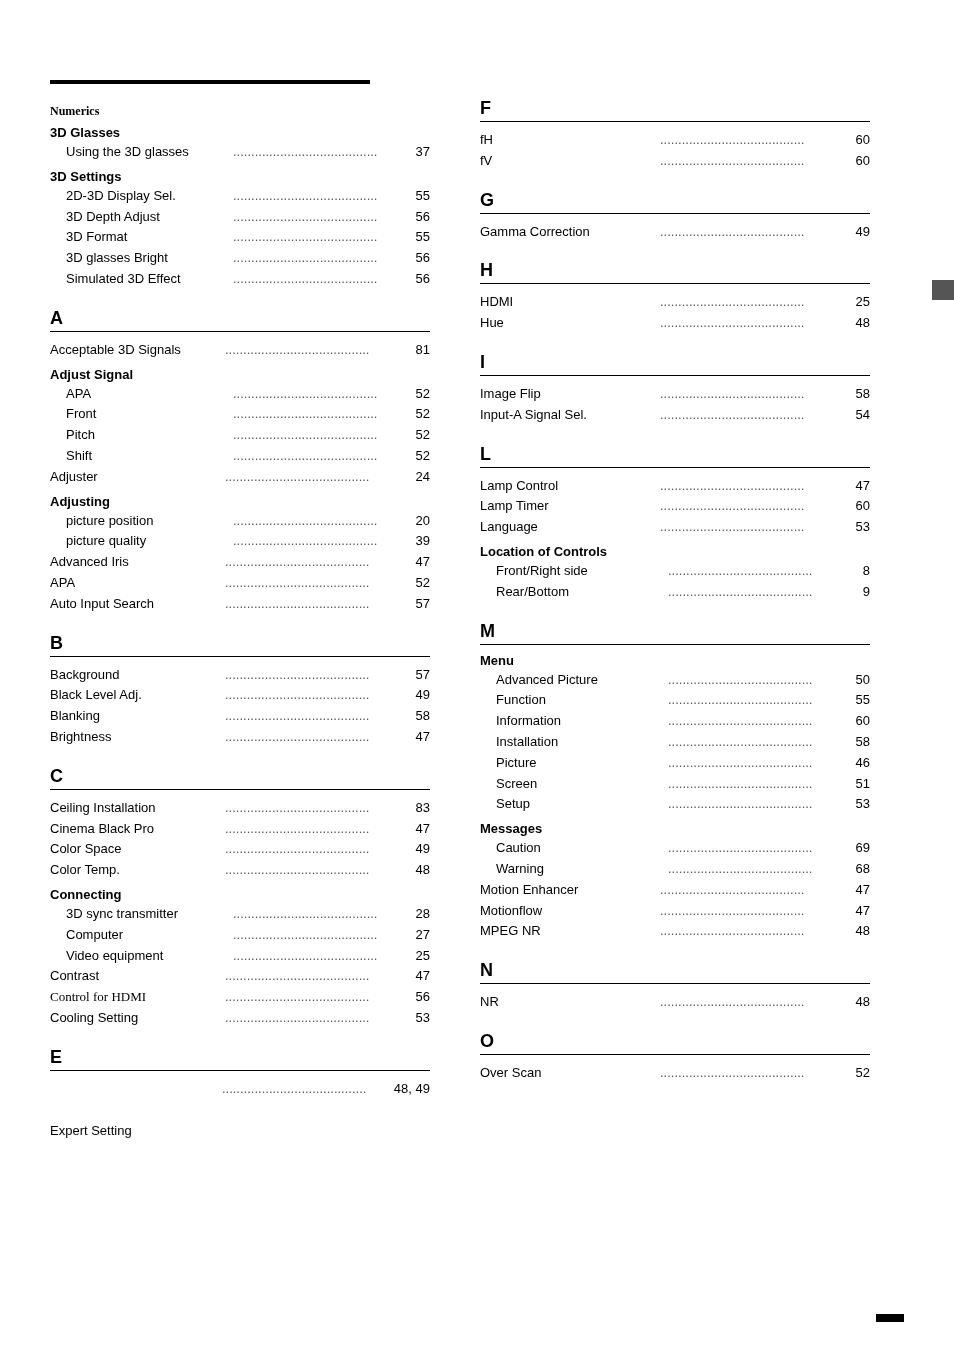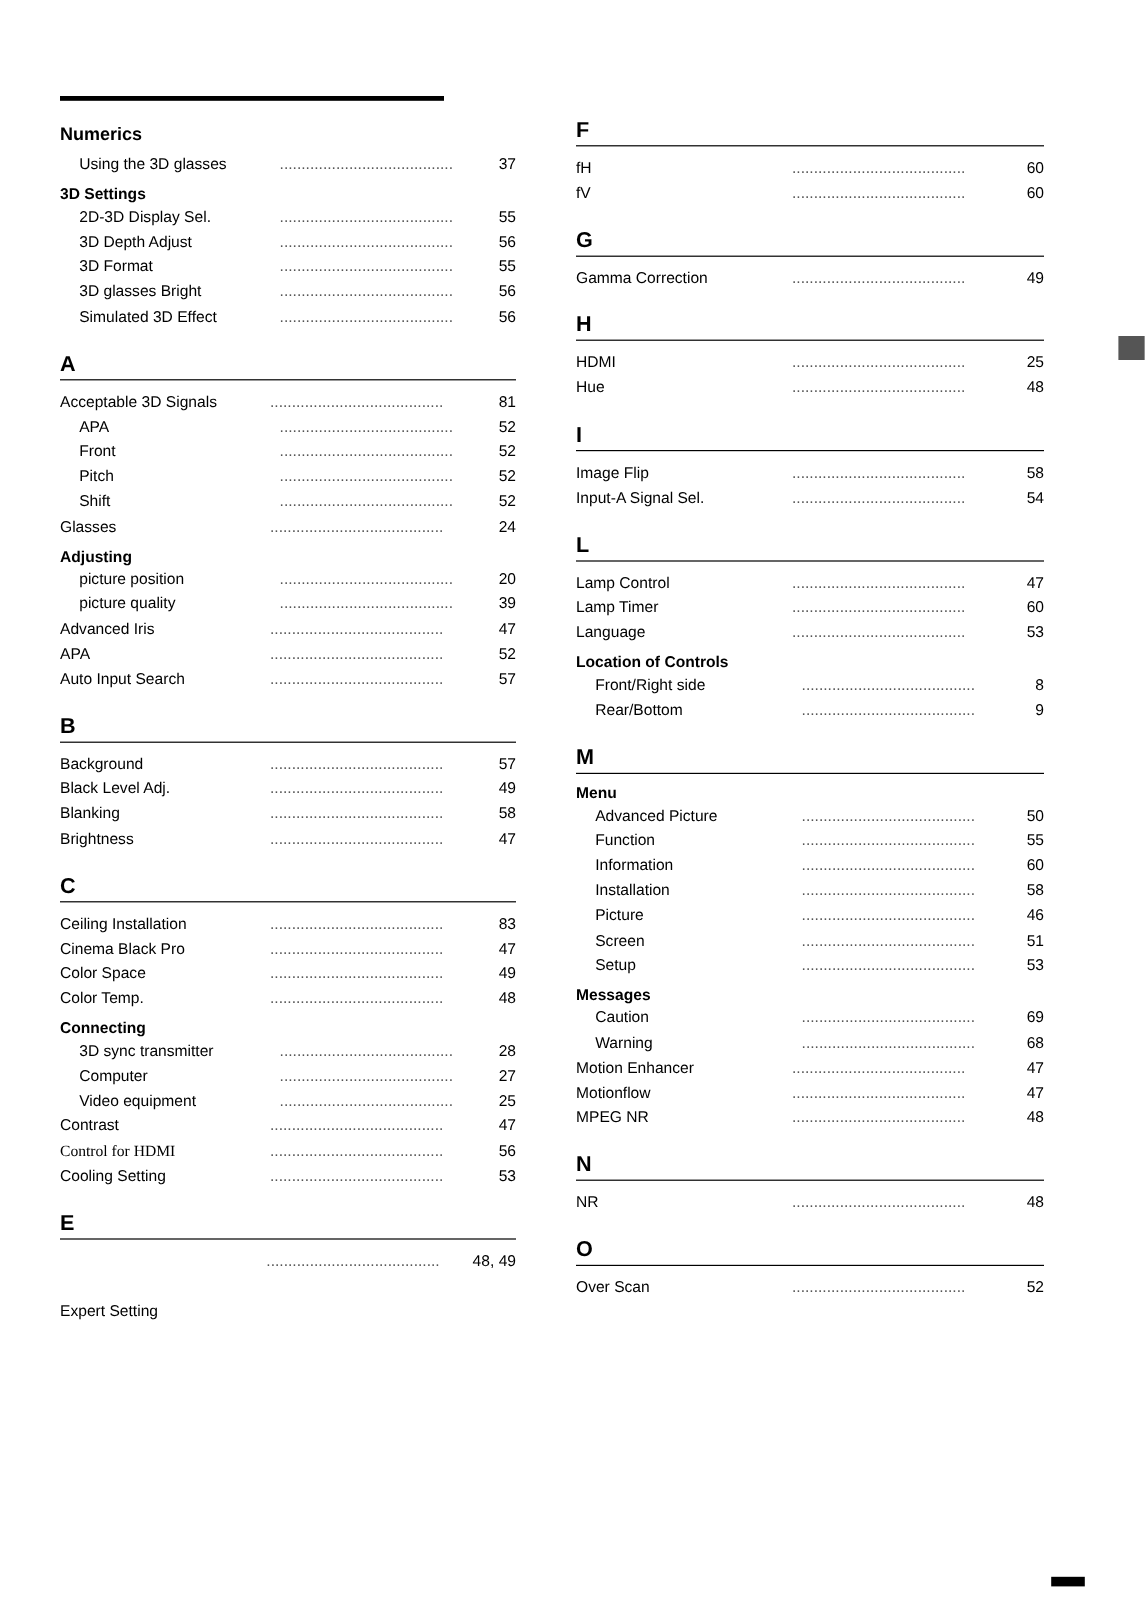--- a/index.html
+++ b/index.html
@@ -78,22 +78,23 @@
       overflow: hidden;
       white-space: nowrap;
       padding: 0 4px;
     }
     .index-entry .entry-page {
       text-align: right;
       min-width: 30px;
     }
     .numerics-title {
       font-weight: bold;
-      font-size: 15px;
+      font-size: 12px;
       margin-bottom: 6px;
+      font-family: Liberation Serif, serif;
     }
     .page-number-bottom {
       position: absolute;
       bottom: 30px;
       right: 50px;
       font-size: 20px;
       font-weight: bold;
       background: #000;
       color: #fff;
       padding: 4px 14px;
@@ -102,20 +103,21 @@
 </head>
 <body>
 
 <div class="page-container">
   <div class="left-col">
     <div class="title-bar"></div>
     <div class="page-title"></div>
 
     <div id="left-content">
         <div class="numerics-title">Numerics</div>
+        <div class="subsection-title">3D Glasses</div>
         <div class="index-entry">
           <span class="entry-name" style="padding-left: 16px;">Using the 3D glasses</span>
           <span class="entry-dots" style="color: rgb(85, 85, 85);">........................................</span>
           <span class="entry-page">37</span>
         </div>
         <div class="subsection-title">3D Settings</div>
         <div class="index-entry">
           <span class="entry-name" style="padding-left: 16px;">2D-3D Display Sel.</span>
           <span class="entry-dots" style="color: rgb(85, 85, 85);">........................................</span>
           <span class="entry-page">55</span>
@@ -139,20 +141,21 @@
           <span class="entry-name" style="padding-left: 16px;">Simulated 3D Effect</span>
           <span class="entry-dots" style="color: rgb(85, 85, 85);">........................................</span>
           <span class="entry-page">56</span>
         </div>
         <div class="section-letter">A</div>
         <div class="index-entry">
           <span class="entry-name" style="padding-left: 0px;">Acceptable 3D Signals</span>
           <span class="entry-dots" style="color: rgb(85, 85, 85);">........................................</span>
           <span class="entry-page">81</span>
         </div>
+        <div class="subsection-title">Adjust Signal</div>
         <div class="index-entry">
           <span class="entry-name" style="padding-left: 16px;">APA</span>
           <span class="entry-dots" style="color: rgb(85, 85, 85);">........................................</span>
           <span class="entry-page">52</span>
         </div>
         <div class="index-entry">
           <span class="entry-name" style="padding-left: 16px;">Front</span>
           <span class="entry-dots" style="color: rgb(85, 85, 85);">........................................</span>
           <span class="entry-page">52</span>
         </div>
@@ -160,21 +163,21 @@
           <span class="entry-name" style="padding-left: 16px;">Pitch</span>
           <span class="entry-dots" style="color: rgb(85, 85, 85);">........................................</span>
           <span class="entry-page">52</span>
         </div>
         <div class="index-entry">
           <span class="entry-name" style="padding-left: 16px;">Shift</span>
           <span class="entry-dots" style="color: rgb(85, 85, 85);">........................................</span>
           <span class="entry-page">52</span>
         </div>
         <div class="index-entry">
-          <span class="entry-name" style="padding-left: 0px;">Glasses</span>
+          <span class="entry-name" style="padding-left: 0px;">Adjuster</span>
           <span class="entry-dots" style="color: rgb(85, 85, 85);">........................................</span>
           <span class="entry-page">24</span>
         </div>
         <div class="subsection-title">Adjusting</div>
         <div class="index-entry">
           <span class="entry-name" style="padding-left: 16px;">picture position</span>
           <span class="entry-dots" style="color: rgb(85, 85, 85);">........................................</span>
           <span class="entry-page">20</span>
         </div>
         <div class="index-entry">

